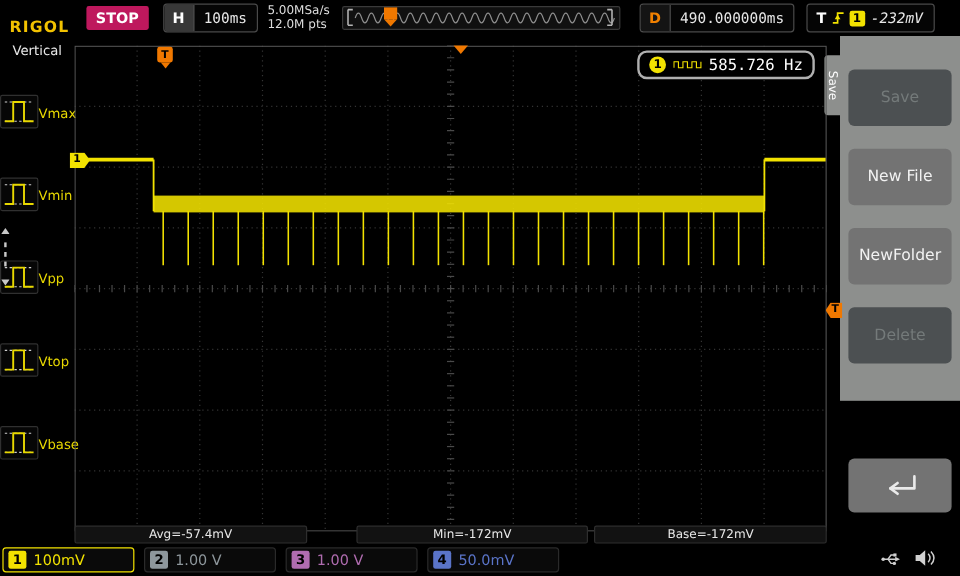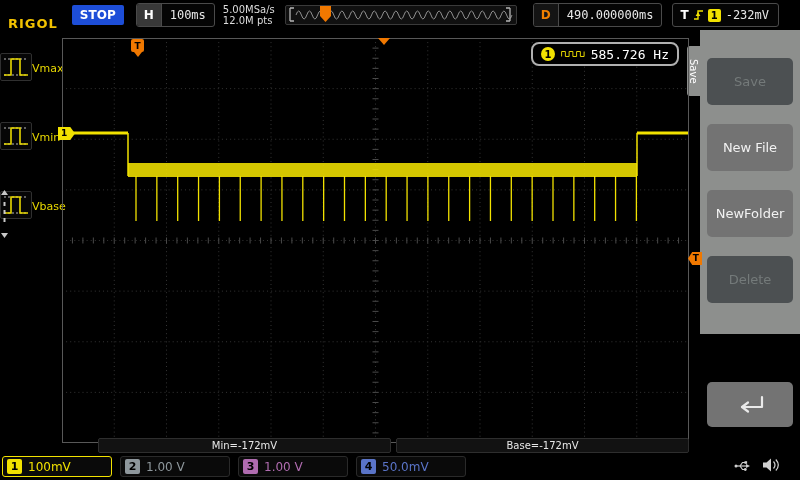--- a/index.html
+++ b/index.html
@@ -4,21 +4,21 @@
 <style>
   html,body{margin:0;padding:0;background:#000;}
   body{width:800px;height:480px;position:relative;overflow:hidden;
        font-family:"DejaVu Sans","Liberation Sans",sans-serif;}
   .screen{position:absolute;inset:0;background:#000;}
 
   
   .topbar{position:absolute;left:0;top:0;width:800px;height:30px;background:#000;
           display:flex;align-items:center;}
   .brand{color:#f2c200;font-weight:bold;font-size:13px;letter-spacing:1px;margin-left:8px;margin-top:16px;}
-  .stop-badge{margin-left:14px;background:#1d4ed8;color:#fff;font-weight:bold;font-size:12px;
+  .stop-badge{margin-left:14px;background:#be185d;color:#fff;font-weight:bold;font-size:12px;
               padding:3px 8px;border-radius:2px;}
   .tb-box{margin-left:12px;height:22px;display:flex;align-items:center;
           border:1px solid #4a4a4a;border-radius:3px;background:#050505;overflow:hidden;}
   .tb-chip{background:#383838;color:#fff;font-weight:bold;font-size:12px;height:22px;
            min-width:18px;display:grid;place-items:center;padding:0 3px;border-right:1px solid #4a4a4a;}
   .tb-chip.orange{color:#f08000;background:#141414;}
   .tb-val{color:#e8e8e8;font-size:12px;padding:0 8px;white-space:nowrap;
           font-family:"DejaVu Sans Mono","Liberation Mono",monospace;}
   .acq{margin-left:8px;color:#ddd;font-size:10px;line-height:11px;}
   .membar{margin-left:10px;width:230px;height:18px;background:#101010;border:1px solid #3a3a3a;
@@ -113,46 +113,67 @@
       <span class="tb-val">490.000000ms</span>
     </div>
     <div class="tb-box" style="margin-left:10px;">
       <div class="tbox-inner">
         <span class="t-letter">T</span>
         <svg width="12" height="14" viewBox="0 0 12 14">
           <path d="M1,11 H5 V3 H10" stroke="#f2e200" stroke-width="1.4" fill="none"></path>
           <polygon points="5,4 2.6,8 7.4,8" fill="#f2e200"></polygon>
         </svg>
         <span class="trig-chip">1</span>
-        <span class="tb-val" style="padding:0 2px;">-232mV</span>
+        <span class="tb-val" style="padding:0 2px;font-style:italic;">-232mV</span>
       </div>
     </div>
   </header>
 
   <aside class="leftmenu">
+    <div class="lm-title">Vertical</div>
 
     <div class="lm-item">
       <span class="lm-icon">
         <svg width="28" height="24" viewBox="0 0 28 24">
             <line x1="2" y1="4" x2="26" y2="4" stroke="#cfcfcf" stroke-width="0.9" stroke-dasharray="2 2"></line>
             <line x1="2" y1="20" x2="26" y2="20" stroke="#cfcfcf" stroke-width="0.9" stroke-dasharray="2 2"></line>
             <path d="M2,20 H9 V4 H18 V20 H26" stroke="#e8d800" stroke-width="1.6" fill="none"></path>
           </svg>
       </span>
       <span class="lm-label">Vmax</span>
     </div>
     <div class="lm-item">
       <span class="lm-icon">
         <svg width="28" height="24" viewBox="0 0 28 24">
             <line x1="2" y1="4" x2="26" y2="4" stroke="#cfcfcf" stroke-width="0.9" stroke-dasharray="2 2"></line>
             <line x1="2" y1="20" x2="26" y2="20" stroke="#cfcfcf" stroke-width="0.9" stroke-dasharray="2 2"></line>
             <path d="M2,20 H9 V4 H18 V20 H26" stroke="#e8d800" stroke-width="1.6" fill="none"></path>
           </svg>
       </span>
       <span class="lm-label">Vmin</span>
+    </div>
+    <div class="lm-item">
+      <span class="lm-icon">
+        <svg width="28" height="24" viewBox="0 0 28 24">
+            <line x1="2" y1="4" x2="26" y2="4" stroke="#cfcfcf" stroke-width="0.9" stroke-dasharray="2 2"></line>
+            <line x1="2" y1="20" x2="26" y2="20" stroke="#cfcfcf" stroke-width="0.9" stroke-dasharray="2 2"></line>
+            <path d="M2,20 H9 V4 H18 V20 H26" stroke="#e8d800" stroke-width="1.6" fill="none"></path>
+          </svg>
+      </span>
+      <span class="lm-label">Vpp</span>
+    </div>
+    <div class="lm-item">
+      <span class="lm-icon">
+        <svg width="28" height="24" viewBox="0 0 28 24">
+            <line x1="2" y1="4" x2="26" y2="4" stroke="#cfcfcf" stroke-width="0.9" stroke-dasharray="2 2"></line>
+            <line x1="2" y1="20" x2="26" y2="20" stroke="#cfcfcf" stroke-width="0.9" stroke-dasharray="2 2"></line>
+            <path d="M2,20 H9 V4 H18 V20 H26" stroke="#e8d800" stroke-width="1.6" fill="none"></path>
+          </svg>
+      </span>
+      <span class="lm-label">Vtop</span>
     </div>
     <div class="lm-item">
       <span class="lm-icon">
         <svg width="28" height="24" viewBox="0 0 28 24">
             <line x1="2" y1="4" x2="26" y2="4" stroke="#cfcfcf" stroke-width="0.9" stroke-dasharray="2 2"></line>
             <line x1="2" y1="20" x2="26" y2="20" stroke="#cfcfcf" stroke-width="0.9" stroke-dasharray="2 2"></line>
             <path d="M2,20 H9 V4 H18 V20 H26" stroke="#e8d800" stroke-width="1.6" fill="none"></path>
           </svg>
       </span>
       <span class="lm-label">Vbase</span>
@@ -334,20 +355,21 @@
 
     <div class="counter">
       <span class="cnt-chip">1</span>
       <svg width="38" height="12" viewBox="0 0 38 12">
         <path d="M1,10 V2 H7 V10 H13 V2 H19 V10 H25 V2 H31 V10 H37 V2" stroke="#f2e200" stroke-width="1.5" fill="none"></path>
       </svg>
       <span class="cnt-val">585.726 Hz</span>
     </div>
 
     <div class="measrow">
+      <div class="meas" style="color: rgb(232, 232, 232);">Avg=-57.4mV</div>
       <div class="meas" style="color: rgb(232, 232, 232); margin-left: 36px;">Min=-172mV</div>
       <div class="meas" style="color: rgb(232, 232, 232);">Base=-172mV</div>
     </div>
   </main>
 
   <aside class="rightmenu">
     <div class="menu-tab">Save</div>
     <button class="softbtn disabled" style="top:28px;">Save</button>
     <button class="softbtn" style="top:94px;">New File</button>
     <button class="softbtn disabled" style="top:226px;">Delete</button>

